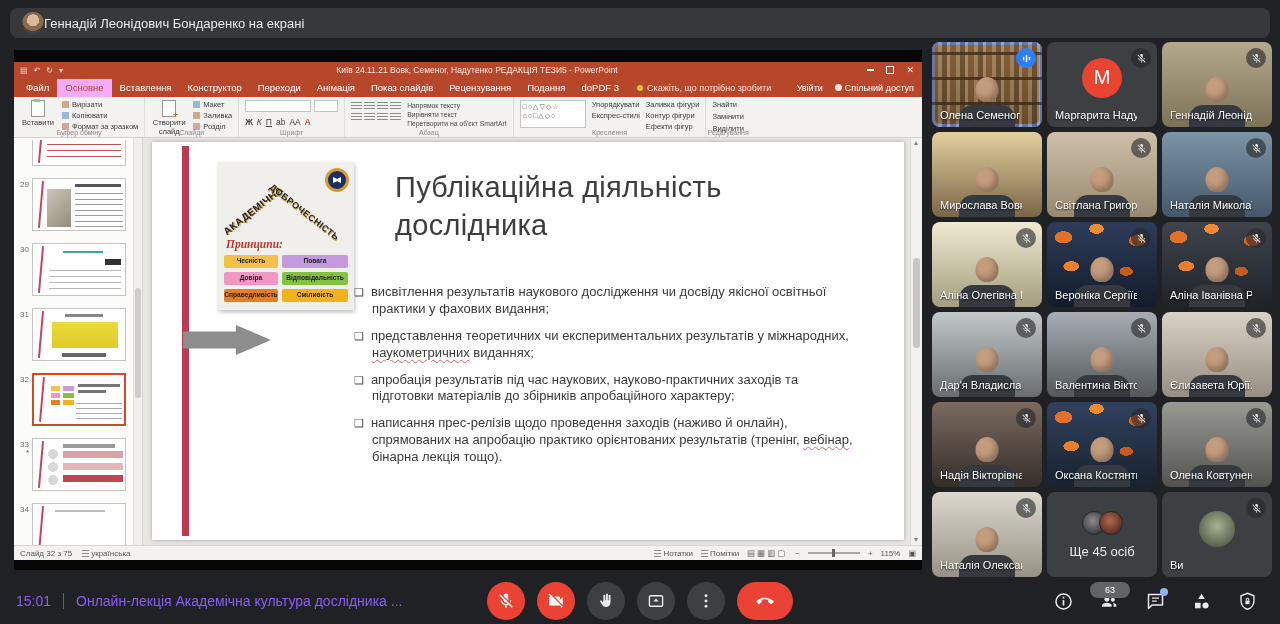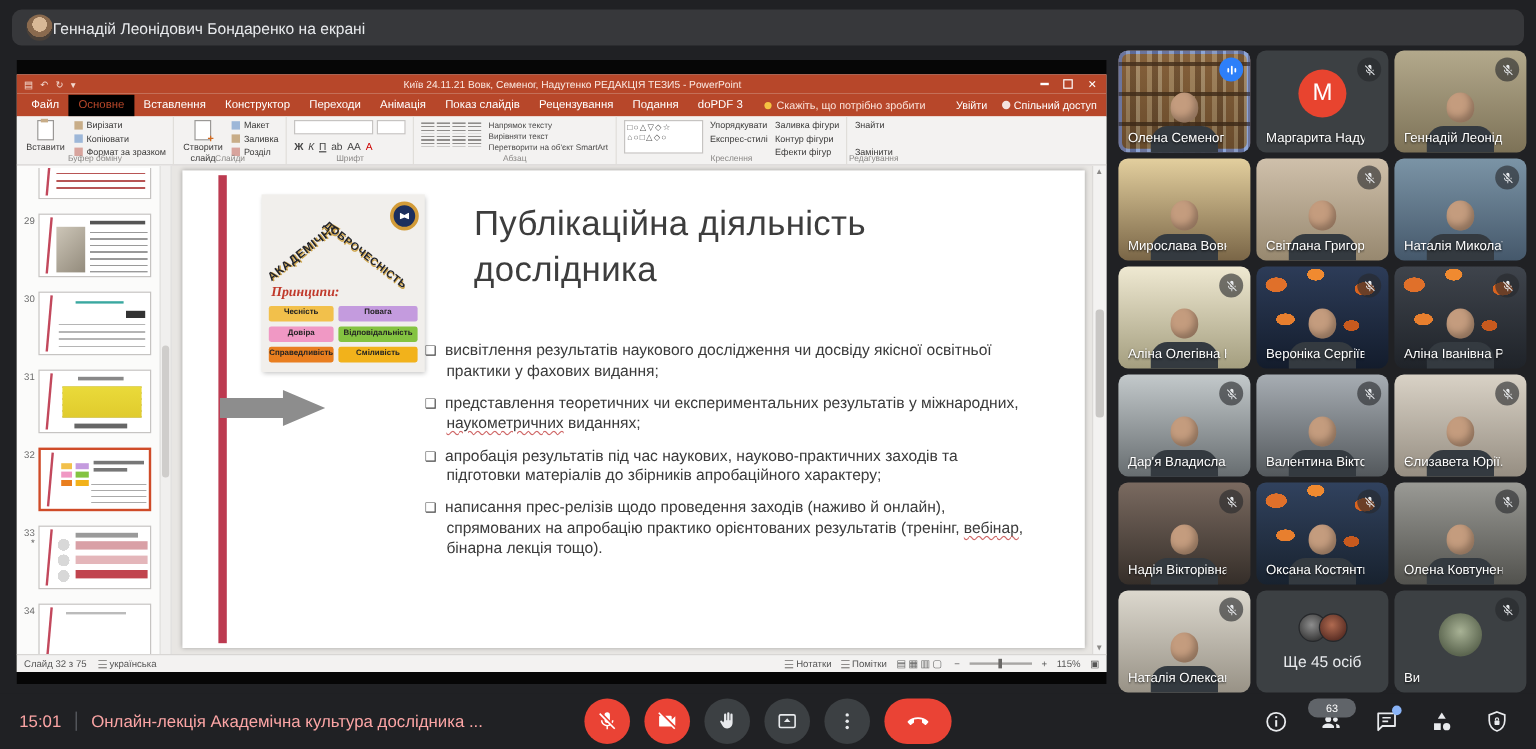--- a/index.html
+++ b/index.html
@@ -18,21 +18,21 @@
   .qat{display:flex;gap:6px;padding-left:6px;width:120px;color:#f3d9cf;font-size:8px;align-items:center;}
   .qat span{cursor:default;}
   .ppt-title{flex:1;text-align:center;color:#fbe9e2;white-space:nowrap;overflow:hidden;}
   .win-controls{width:100px;display:flex;justify-content:flex-end;align-items:center;gap:12px;padding-right:8px;}
   .wc-min{width:7px;height:1.5px;background:#fff;}
   .wc-max{width:6px;height:6px;border:1.2px solid #fff;}
   .wc-close{color:#fff;font-size:9px;line-height:1;}
 
   .ppt-tabs{height:19px;background:#b7472a;display:flex;align-items:flex-end;color:#fff;font-size:9.5px;padding-left:4px;flex:0 0 auto;}
   .ptab{padding:3px 8px 4px;white-space:nowrap;}
-  .ptab.sel{background:#000000;color:#b7472a;}
+  .ptab.sel{background:#f0abfc;color:#b7472a;}
   .tellme{display:flex;align-items:center;gap:4px;margin-left:10px;padding-bottom:4px;font-size:9px;color:#fbe3da;white-space:nowrap;}
   .bulb{width:6px;height:6px;border-radius:50%;background:#f5c242;}
   .tabs-right{margin-left:auto;display:flex;align-items:center;gap:12px;padding:0 8px 4px 0;font-size:9px;white-space:nowrap;}
   .share-ico{display:inline-block;width:7px;height:7px;border-radius:50%;background:#fff;opacity:.85;margin-right:3px;}
 
   
   .ppt-ribbon{height:40px;background:#f3f2f1;border-bottom:1px solid #d2d0ce;display:flex;flex:0 0 auto;color:#3b3a39;}
   .rgroup{position:relative;border-right:1px solid #e0deda;padding:3px 6px 11px;display:flex;gap:6px;align-items:flex-start;box-sizing:border-box;}
   .rgroup-label{position:absolute;bottom:1px;left:0;right:0;text-align:center;font-size:7px;color:#8a8886;}
   .rbig{display:flex;flex-direction:column;align-items:center;gap:1px;font-size:7.5px;width:36px;text-align:center;}
@@ -50,21 +50,21 @@
   .fbox.small{width:22px;}
   .fletters{display:flex;gap:4px;font-size:8.5px;margin-top:3px;color:#444;}
   .fletters b{font-weight:bold;}
   .fletters i{font-style:italic;}
   .fletters u{text-decoration:underline;}
   .para-grid{display:grid;grid-template-columns:repeat(4,11px);grid-auto-rows:9px;gap:2px;margin-top:2px;}
   .pico{background:repeating-linear-gradient(180deg,#8f8d8b 0 1.2px,transparent 1.2px 3px);}
   .para-labels{display:flex;flex-direction:column;gap:2px;font-size:6.8px;color:#4a4948;margin-top:2px;white-space:nowrap;}
   .shapes-box{width:60px;height:24px;background:#fff;border:1px solid #c6c4c2;font-size:7px;color:#555;line-height:1.35;padding:1px 2px;letter-spacing:1px;overflow:hidden;}
   .drawcol{display:flex;flex-direction:column;gap:2px;font-size:7.5px;}
-  .editcol{display:flex;flex-direction:column;gap:13px;font-size:7.5px;}
+  .editcol{display:flex;flex-direction:column;gap:3px;font-size:7.5px;}
 
   
   .ppt-content{flex:1;display:flex;background:#e8e6e3;overflow:hidden;position:relative;}
   .thumb-panel{width:128px;background:#fbfbfa;border-right:1px solid #d8d6d4;position:relative;overflow:hidden;flex:0 0 auto;}
   .thumb-row{display:flex;margin:0 10px 12px 0;}
   .tnum{width:18px;text-align:right;padding-right:3px;font-size:8px;color:#6a6a6a;padding-top:2px;box-sizing:border-box;}
   .tnum .star{display:block;font-size:8px;color:#555;line-height:1;}
   .tbx{position:relative;width:94px;height:53px;background:#fff;border:1px solid #c6c4c2;box-sizing:border-box;overflow:hidden;flex:0 0 auto;}
   .thumb-row.cur .tbx{border:2px solid #cf4b28;}
   .thumb-row.partial{height:26px;overflow:hidden;margin-top:2px;}
@@ -132,21 +132,21 @@
   .more-wrap{position:absolute;inset:0;display:flex;flex-direction:column;align-items:center;justify-content:center;gap:9px;}
   .ma-row{display:flex;}
   .ma{width:22px;height:22px;border-radius:50%;border:1px solid #26282b;}
   .ma.a1{background:radial-gradient(circle at 45% 40%,#8d8d8d,#3a3a3a 75%);}
   .ma.a2{background:radial-gradient(circle at 45% 40%,#b06a50,#5a2e24 75%);margin-left:-7px;}
   .more-label{color:#e8eaed;font-size:13px;}
   .you-avatar{position:absolute;left:50%;top:44%;transform:translate(-50%,-50%);width:36px;height:36px;border-radius:50%;background:radial-gradient(circle at 50% 42%,#a8b295,#5c6650 72%);}
 
   
   .bottom-bar{position:absolute;left:0;top:578px;width:1280px;height:46px;background:#202124;display:flex;align-items:center;}
-  .bb-left{display:flex;align-items:center;gap:12px;margin-left:16px;color:#fca5a5;font-size:14px;white-space:nowrap;}
+  .bb-left{display:flex;align-items:center;gap:12px;margin-left:16px;color:#8b5cf6;font-size:14px;white-space:nowrap;}
   .bb-div{width:1px;height:16px;background:#5f6368;}
   .bb-controls{position:absolute;left:50%;transform:translateX(-50%);display:flex;align-items:center;gap:12px;}
   .ctl{width:38px;height:38px;border-radius:50%;display:flex;align-items:center;justify-content:center;}
   .ctl svg{width:18px;height:18px;}
   .ctl.red{background:#ea4335;}
   .ctl.dark{background:#3c4043;}
   .ctl.end{width:56px;border-radius:19px;background:#ea4335;}
   .bb-right{margin-left:auto;display:flex;align-items:center;gap:24px;padding-right:22px;}
   .bbi{position:relative;width:22px;height:22px;display:flex;align-items:center;justify-content:center;}
   .bbi svg{width:21px;height:21px;}

